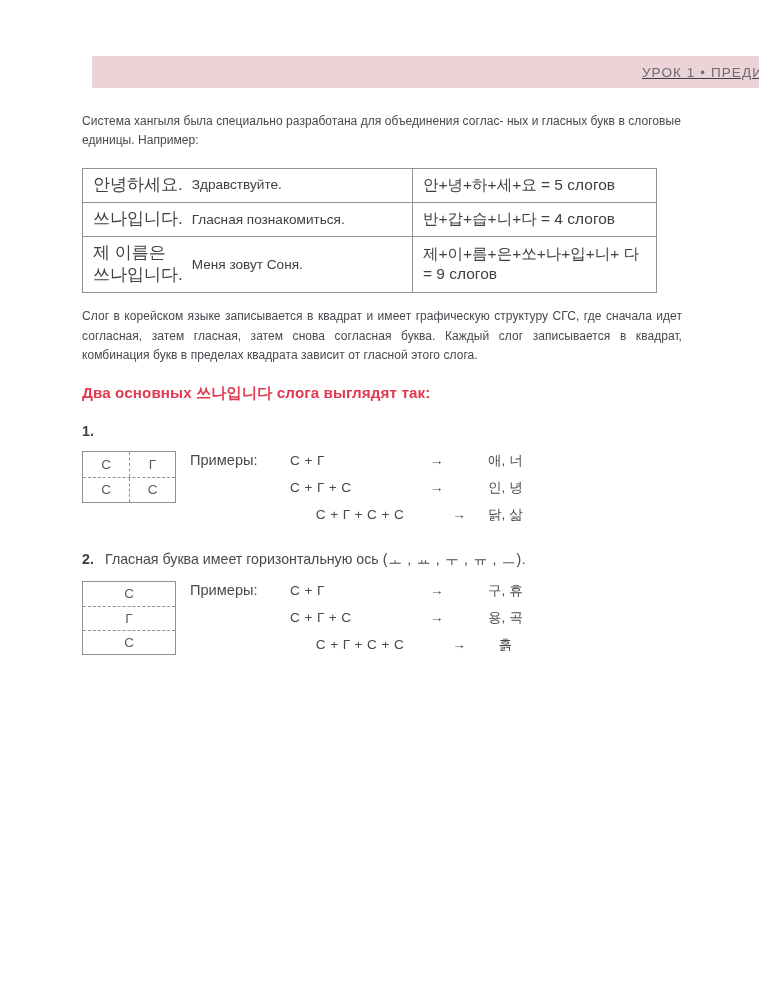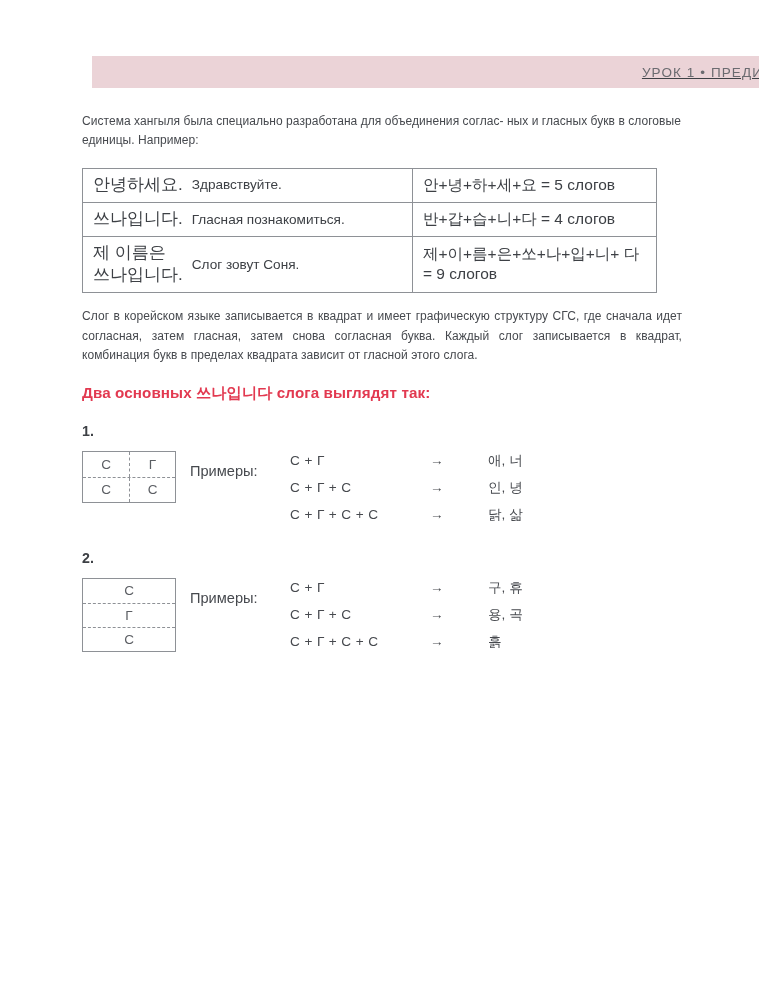--- a/index.html
+++ b/index.html
@@ -151,31 +151,30 @@
     margin-left: 14px;
     display: flex;
     align-items: flex-start;
     padding-top: 1px;
   }
   .ex-label {
     font-size: 14.6px;
     color: #46494e;
     width: 100px;
     flex: 0 0 auto;
-    margin-top: 11px;
   }
   .ex-table { border-collapse: collapse; }
   .ex-table td {
     padding: 0 0 9px 0;
     vertical-align: baseline;
     font-size: 13.6px;
     color: #46494e;
     white-space: nowrap;
   }
-  .ex-table tr:last-child td { padding-bottom: 0; }
+  .ex-table tr:last-child td { padding-bottom: 0; text-align: center; }
   .ex-formula { width: 140px; letter-spacing: 0.4px; margin-left: 44px; }
   .ex-arrow { width: 58px; color: #8b8e93; font-size: 13px; }
   .ex-result { font-size: 15px; color: #3d4045; }
 </style>
 </head>
 <body>
 
 <div class="header-band">
   <div class="header-title">УРОК 1  •  ПРЕДИСЛОВИЕ</div>
 </div>
@@ -206,21 +205,21 @@
         </td>
         <td class="cell-right">
           <span class="syl">반+갑+습+니+다 = 4 слогов</span>
         </td>
       </tr>
       <tr>
         <td class="cell-left">
           <div class="leftrow stacked">
             <span class="kr">제 이름은
 쓰나입니다.</span>
-            <span class="ru-inline">Слог зовут Соня.</span>
+            <span class="ru-inline">Меня зовут Соня.</span>
           </div>
         </td>
         <td class="cell-right">
           <span class="syl">제+이+름+은+쏘+나+입+니+
 다 = 9 слогов</span>
         </td>
       </tr>
     </tbody>
   </table>
 
@@ -263,20 +262,24 @@
             <td class="ex-arrow">→</td>
             <td class="ex-result">닭, 삶</td>
           </tr>
         </tbody>
       </table>
     </div>
   </div>
 
   <div class="num-item" style="margin-top:26px;">
     <span class="num">2.</span>
+    <span>
+      <span>Гласная буква имеет горизонтальную ось</span>
+      <span class="vowels">(ㅗ , ㅛ , ㅜ , ㅠ , ㅡ).</span>
+    </span>
   </div>
 
   <div class="struct-block">
     <div class="sq horiz">
       <div class="row">
         <div class="q">С</div>
       </div>
       <div class="row">
         <div class="q">Г</div>
       </div>

